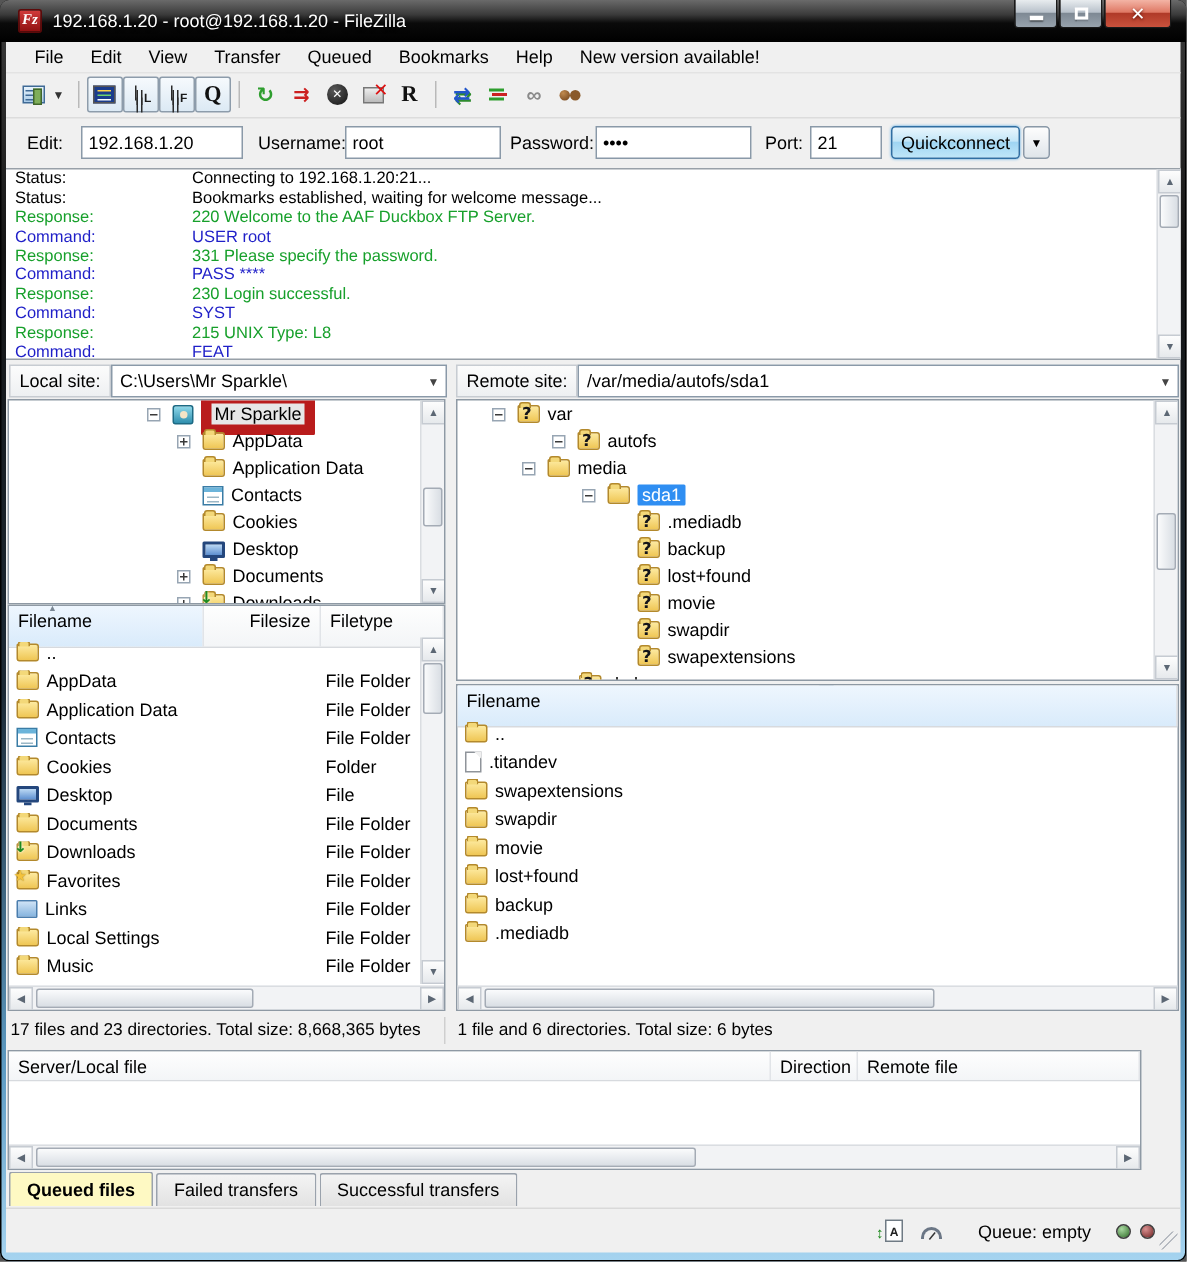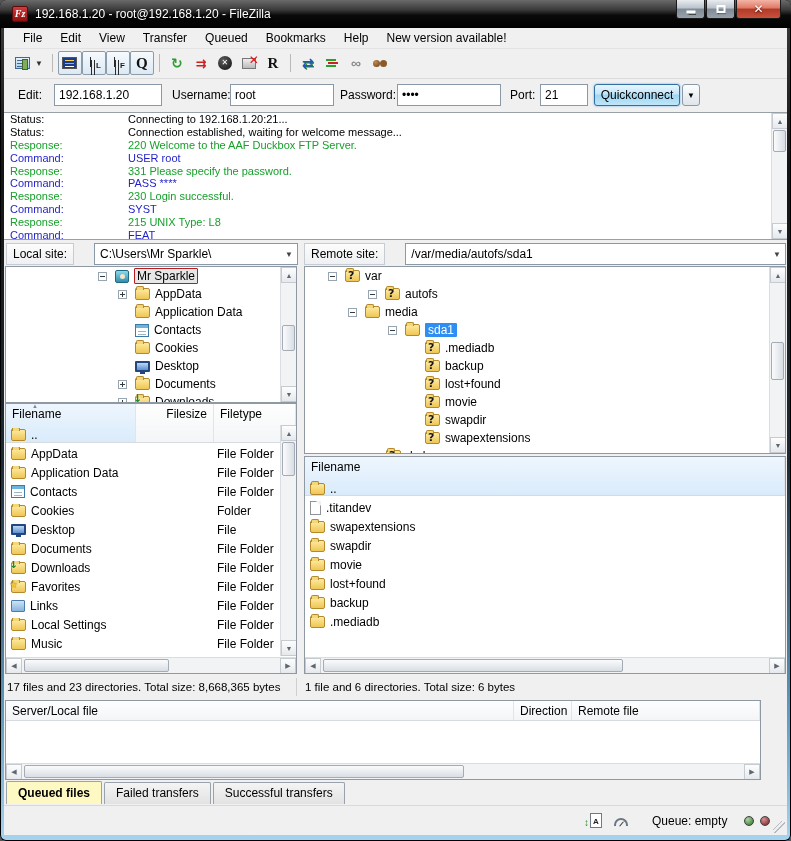--- a/index.html
+++ b/index.html
@@ -99,37 +99,37 @@
   .sbb.l { left:0; top:0; } .sbb.l::after { content:"◀"; }
   .sbb.r { right:0; top:0; } .sbb.r::after { content:"▶"; }
   .vth { position:absolute; left:1px; width:13px; background:linear-gradient(90deg,#fafbfc,#d9dee4); border:1px solid #a4abb5; border-radius:2px; cursor:pointer; }
   .hth { position:absolute; top:1px; height:13px; background:linear-gradient(#fafbfc,#d9dee4); border:1px solid #a4abb5; border-radius:2px; cursor:pointer; }
 
   
   .sitebar { position:absolute; top:214px; height:24px; display:flex; align-items:center; }
   #sitebar-local { left:2px; width:292px; }
   #sitebar-remote { left:300px; right:1px; }
   .sitelabel { border:1px solid #c7ccd2; background:linear-gradient(#fcfcfc,#eef0f2); padding:3px 6px; font-size:12px; flex:none; }
-  .combo { flex:1; height:22px; margin-left:20px; border:1px solid #8a99a8; background:#fff; display:flex; align-items:center; cursor:pointer; min-width:0; }
+  .combo { flex:1; height:22px; margin-left:0; border:1px solid #8a99a8; background:#fff; display:flex; align-items:center; cursor:pointer; min-width:0; }
   .combo .cval { flex:1; padding:0 5px; font-size:12px; white-space:nowrap; overflow:hidden; }
   .combo .carrow { width:16px; text-align:center; font-size:8px; color:#444; flex:none; }
   .combo .carrow::after { content:"▼"; }
 
   
   .pane { position:absolute; background:#fff; border:1px solid #8e99a4; overflow:hidden; }
   #ltree { left:1px; top:238px; width:292px; height:137px; }
   #rtree { left:300px; top:238px; width:482px; height:188px; }
   .trow { display:flex; align-items:center; height:18px; font-size:12px; white-space:nowrap; cursor:default; }
   .exp { width:9px; height:9px; border:1px solid #97a5b3; background:#fff; position:relative; flex:none; margin-right:8px; }
   .exp::before { content:""; position:absolute; left:1px; right:1px; top:3px; height:1px; background:#3a3a3a; }
   .exp.plus::after { content:""; position:absolute; top:1px; bottom:1px; left:3px; width:1px; background:#3a3a3a; }
   .exp.hid { visibility:hidden; }
   .ticon { margin-right:5px; }
   .sel-blue { background:#2f8ef2; color:#fff; padding:0 3px; border-radius:1px; }
-  .sel-gray { background:#e7e7e7; border:1px solid #b91c1c; padding:0 2px; border-radius:1px; }
+  .sel-gray { background:#e7e7e7; border:7px solid #b91c1c; padding:0 2px; border-radius:1px; }
 
   
   .icon { display:inline-block; position:relative; flex:none; }
   .ic-folder { width:15px; height:12px; background:linear-gradient(#fdeaa0,#efc654); border:1px solid #b3892c; border-radius:1px 2px 2px 2px; }
   .ic-folder::before { content:""; position:absolute; top:-3px; left:0; width:6px; height:3px; background:#f3d879; border:1px solid #b3892c; border-bottom:none; border-radius:2px 2px 0 0; }
   .ic-qfolder::after { content:"?"; position:absolute; left:2px; top:-2px; font:bold 11px/13px "DejaVu Sans",sans-serif; color:#15151a; }
   .ic-file { width:11px; height:14px; background:#fff; border:1px solid #8f949a; }
   .ic-file::before { content:""; position:absolute; top:-1px; right:-1px; border-style:solid; border-width:0 5px 5px 0; border-color:transparent #f0f0f0 transparent transparent; }
   .ic-user { width:14px; height:13px; background:linear-gradient(#8fd8ea,#2f8fae); border:1px solid #1d6a84; border-radius:2px; }
   .ic-user::after { content:""; position:absolute; left:4px; top:3px; width:5px; height:5px; border-radius:50%; background:#f6e4c6; }
@@ -138,21 +138,21 @@
   .ic-contacts { width:14px; height:13px; background:#fff; border:1px solid #3a7ca5; }
   .ic-contacts::before { content:""; position:absolute; left:0; top:0; right:0; height:3px; background:#6cb4da; }
   .ic-contacts::after { content:""; position:absolute; left:2px; top:6px; width:8px; height:1px; background:#9bb7c6; box-shadow:0 3px 0 #9bb7c6; }
   .ic-downloads::after { content:"↓"; position:absolute; left:-3px; top:-4px; font:bold 11px/12px "DejaVu Sans",sans-serif; color:#1f8a1f; text-shadow:0 0 2px #fff; }
   .ic-favorites::after { content:"★"; position:absolute; left:-3px; top:-3px; font-size:10px; color:#f4c33c; text-shadow:0 0 1px #8a6a12; }
   .ic-links { width:14px; height:12px; background:linear-gradient(#cfe3f6,#86b4de); border:1px solid #4a7dad; border-radius:1px; }
 
   
   #llist { left:1px; top:375px; width:292px; height:271px; }
   #rlist { left:300px; top:428px; width:482px; height:218px; }
-  .lheader { display:flex; height:39px; border-bottom:1px solid #d7dade; background:linear-gradient(#fefefe,#f3f5f7); }
+  .lheader { display:flex; height:28px; border-bottom:1px solid #d7dade; background:linear-gradient(#fefefe,#f3f5f7); }
   .hcell { font-size:12px; padding:3px 6px; border-right:1px solid #e1e4e8; position:relative; white-space:nowrap; overflow:hidden; cursor:pointer; }
   .hcell.sorted { background:linear-gradient(#eef6fe,#d9ebfb); }
   .hcell.sorted i { position:absolute; top:-1px; left:26px; font-size:6px; color:#7a8794; font-style:normal; }
   .hcell.sorted i::after { content:"▲"; }
   .hcell.num { text-align:right; }
   .lrow { display:grid; grid-template-columns:130px 78px 1fr; height:19px; align-items:center; font-size:12px; cursor:default; }
   .lrow .nm { display:flex; align-items:center; padding-left:5px; white-space:nowrap; overflow:hidden; }
   .lrow .nm .icon { margin-right:5px; }
   .lrow .tp { padding-left:3px; white-space:nowrap; }
   .rrow { display:flex; height:19px; align-items:center; font-size:12px; padding-left:5px; cursor:default; }
@@ -292,21 +292,21 @@
       <span id="qcdrop"></span>
     </div>
 
     <div id="log">
       <div class="logrow k-status">
           <span class="ltyp">Status:</span>
           <span>Connecting to 192.168.1.20:21...</span>
         </div>
       <div class="logrow k-status">
           <span class="ltyp">Status:</span>
-          <span>Connection established, waiting for welcome message...</span>
+          <span>Bookmarks established, waiting for welcome message...</span>
         </div>
       <div class="logrow k-response">
           <span class="ltyp">Response:</span>
           <span>220 Welcome to the AAF Duckbox FTP Server.</span>
         </div>
       <div class="logrow k-command">
           <span class="ltyp">Command:</span>
           <span>USER root</span>
         </div>
       <div class="logrow k-response">

